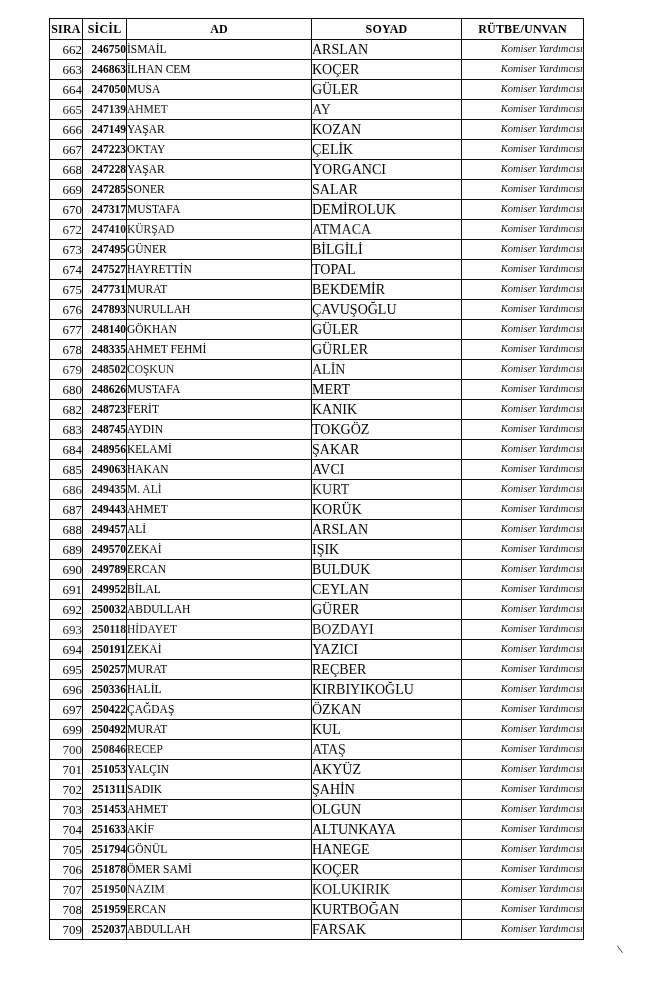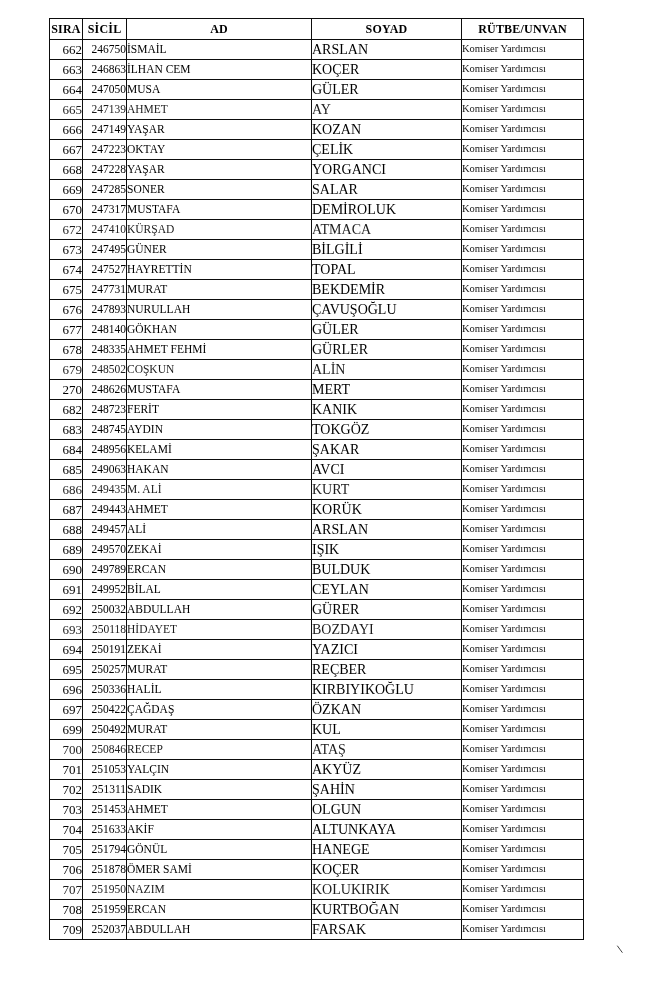--- a/index.html
+++ b/index.html
@@ -75,38 +75,40 @@
 
   td.cell-sira {
     text-align: right;
     padding-right: 4px;
     font-size: 13px;
   }
   td.cell-sicil {
     text-align: right;
     padding-right: 3px;
     font-size: 11.5px;
+    font-weight: bold;
   }
   td.cell-ad {
     text-align: left;
     padding-left: 3px;
     font-size: 11.5px;
     margin-left: 41px;
   }
   td.cell-soyad {
     text-align: left;
     padding-left: 3px;
     font-size: 14px;
   }
   td.cell-rutbe {
-    text-align: left;
+    text-align: right;
     padding-left: 5px;
     font-size: 10.5px;
     font-family: "Liberation Serif", "DejaVu Serif", serif;
     color: #161616;
+    font-style: italic;
   }
 
   
   #pen-mark {
     position: absolute;
     left: 612px;
     top: 945px;
     width: 10px;
     height: 10px;
   }
@@ -253,21 +255,21 @@
             <td class="cell-rutbe">Komiser Yardımcısı</td>
           </tr>
           <tr class="ink-light">
             <td class="cell-sira">679</td>
             <td class="cell-sicil">248502</td>
             <td class="cell-ad">COŞKUN</td>
             <td class="cell-soyad">ALİN</td>
             <td class="cell-rutbe">Komiser Yardımcısı</td>
           </tr>
           <tr>
-            <td class="cell-sira">270</td>
+            <td class="cell-sira">680</td>
             <td class="cell-sicil">248626</td>
             <td class="cell-ad">MUSTAFA</td>
             <td class="cell-soyad">MERT</td>
             <td class="cell-rutbe">Komiser Yardımcısı</td>
           </tr>
           <tr>
             <td class="cell-sira">682</td>
             <td class="cell-sicil">248723</td>
             <td class="cell-ad">FERİT</td>
             <td class="cell-soyad">KANIK</td>

